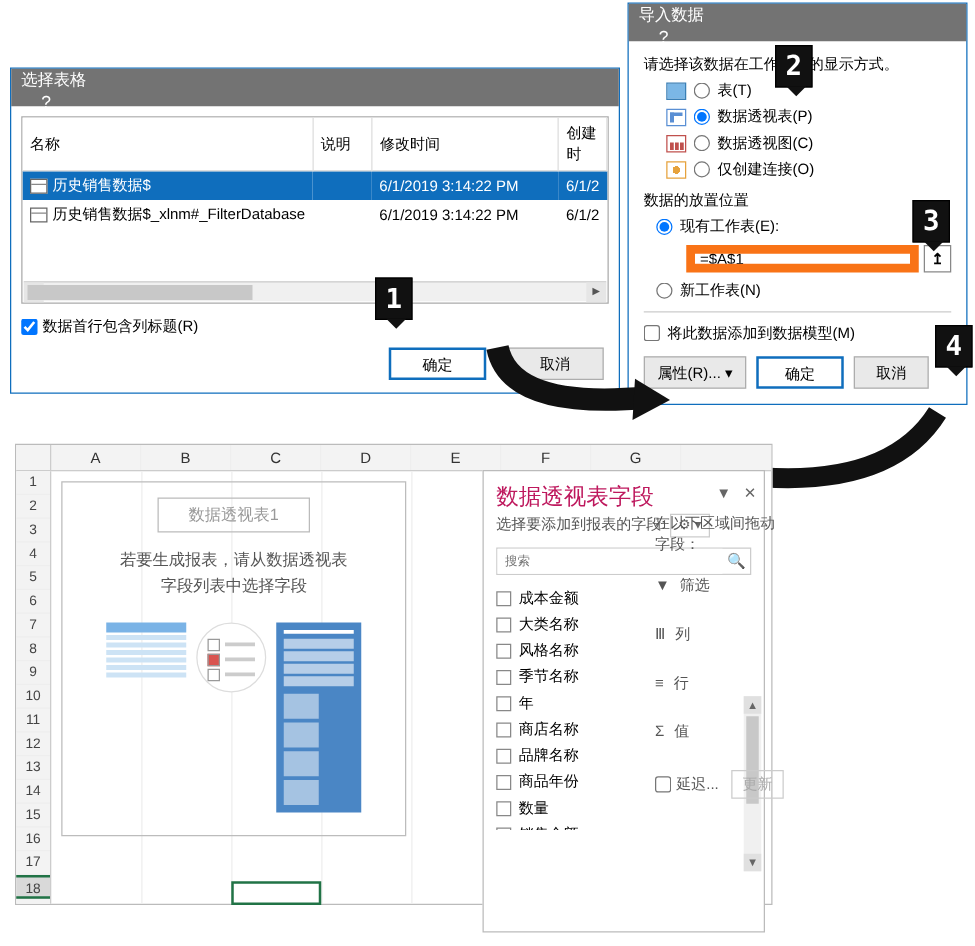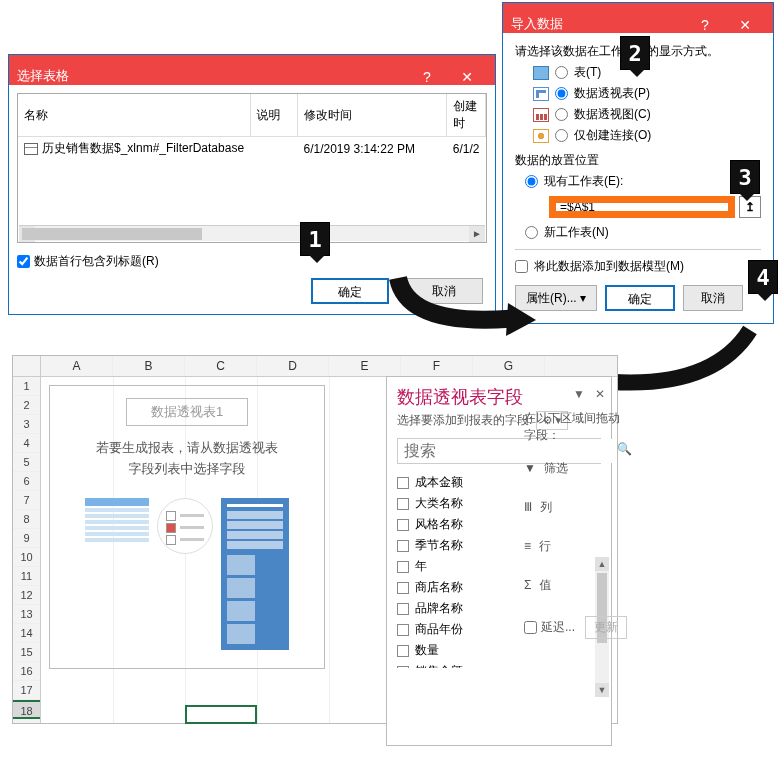--- a/index.html
+++ b/index.html
@@ -1,20 +1,20 @@
 <!DOCTYPE html>
 <html><head>
 <meta charset="utf-8">
 <style>
 * { margin: 0; padding: 0; box-sizing: border-box; font-family: "Microsoft YaHei", sans-serif; }
 body { background: #fff; width: 780px; height: 757px; position: relative; }
 
 
 .dialog { position: absolute; background: #fff; border: 1px solid #0f6ebd; }
-.titlebar { background: #ef4444; color: #fff; height: 30px; display: flex; align-items: flex-end; padding: 0 8px; font-size: 13px; }
+.titlebar { background: #737373; color: #fff; height: 30px; display: flex; align-items: flex-start; padding: 0 8px; font-size: 13px; flex-direction: column; }
 .titlebar .spacer { flex: 1; }
 .titlebar .tbtn { width: 40px; text-align: center; color: #fff; font-size: 14px; }
 
 
 #dlg-select { left: 8px; top: 54px; width: 488px; }
 #dlg-select .body { padding: 8px; }
 .tbl-wrap { border: 1px solid #aaa; height: 150px; overflow: hidden; position: relative; }
 .tbl { width: 100%; border-collapse: collapse; font-size: 12px; }
 .tbl th { text-align: left; font-weight: normal; padding: 4px 6px; border-right: 1px solid #ddd; border-bottom: 1px solid #ddd; background: #fff; }
 .tbl td { padding: 3px 6px; white-space: nowrap; }
@@ -85,21 +85,21 @@
 .selcell{position:absolute;left:144px;bottom:-1px;width:72px;height:19px;border:2px solid #217346}
 
 
 #fields{position:absolute;border:1px solid #bbb;background:#fff;font-size:12px}
 #fields{left:386px;top:376px;width:226px;height:370px}
 #fields .ftitle{color:#be185d;font-size:18px;padding:8px 10px 2px}
 #fields .tools{position:absolute;right:6px;top:10px;display:flex;gap:10px;color:#666}
 #fields .sub{padding:0 10px;color:#555;line-height:1.4}
 #fields .gear{display:inline-block;border:1px solid #ccc;padding:1px 6px;font-size:11px;color:#666}
 #fields .search{margin:8px 10px;display:flex;border:1px solid #ccc}
-#fields .search input{flex:1;border:0;padding:3px 6px;font-size:16px;color:#888}
+#fields .search input{flex:1;border:0;padding:3px 6px;font-size:10px;color:#888}
 #fields .search .mag{width:22px;text-align:center;color:#777;line-height:20px}
 #fields .flds{padding:0 10px;max-height:196px;overflow:hidden}
 #fields .fld{display:flex;align-items:center;gap:6px;padding:2px 0}
 #fields .fld .cb{width:12px;height:12px;border:1px solid #888}
 #fields .vsb{position:absolute;right:2px;top:180px;width:14px;bottom:48px;background:#f0f0f0}
 #fields .vsb .a{height:14px;background:#e0e0e0;text-align:center;font-size:9px;line-height:14px;color:#666}
 #fields .vsb .th{position:absolute;left:2px;right:2px;top:16px;height:70px;background:#c8c8c8}
 
 
 #zones{position:absolute;left:524px;top:410px;width:106px;font-size:12px;color:#555}
@@ -126,20 +126,26 @@
       <table class="tbl">
         <thead>
             <tr>
           <th style="width:200px">名称</th>
           <th style="width:48px">说明</th>
           <th style="width:150px">修改时间</th>
           <th>创建时</th>
         </tr>
           </thead>
         <tbody>
+          <tr class="sel">
+            <td><span class="sheet-icon"></span><span>历史销售数据$</span></td>
+            <td></td>
+            <td>6/1/2019 3:14:22 PM</td>
+            <td>6/1/2</td>
+          </tr>
           <tr>
             <td><span class="sheet-icon"></span><span>历史销售数据$_xlnm#_FilterDatabase</span></td>
             <td></td>
             <td>6/1/2019 3:14:22 PM</td>
             <td>6/1/2</td>
           </tr>
         </tbody>
       </table>
       <div class="hscroll">
         <div class="arr l">◄</div>

